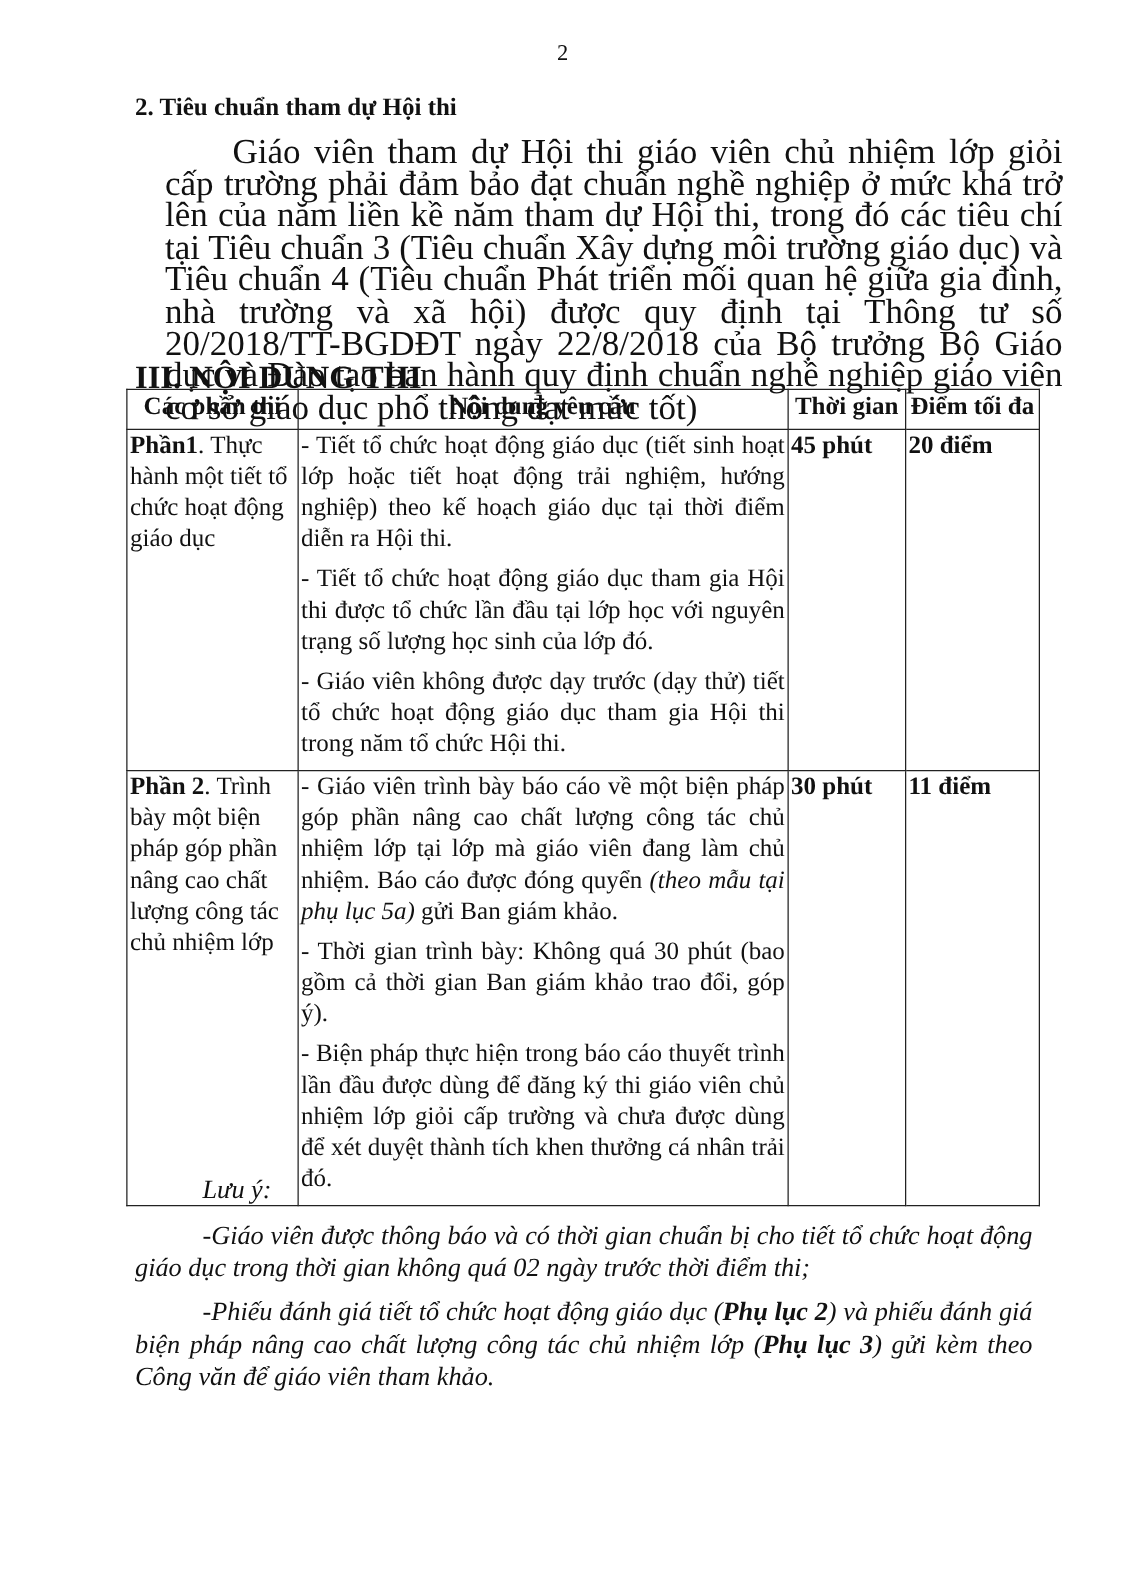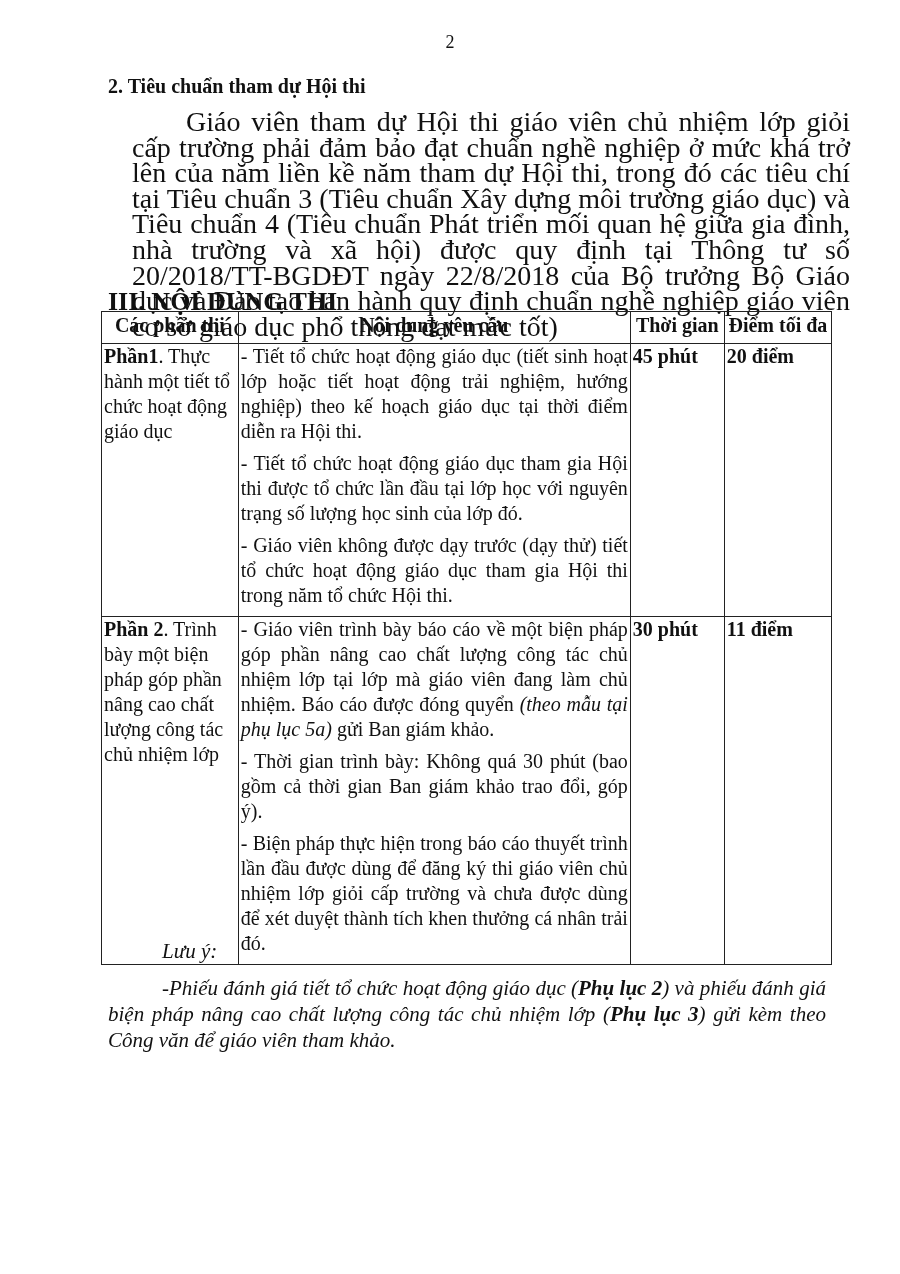--- a/index.html
+++ b/index.html
@@ -101,14 +101,15 @@
         <p>- Biện pháp thực hiện trong báo cáo thuyết trình lần đầu được dùng để đăng ký thi giáo viên chủ nhiệm lớp giỏi cấp trường và chưa được dùng để xét duyệt thành tích khen thưởng cá nhân trải đó.</p>
       </td>
       <td class="bold">30 phút</td>
       <td class="bold">11 điểm</td>
     </tr>
   </tbody>
 </table>
 
 <div class="notes">
   <p class="label">Lưu ý:</p>
+  <p>-Giáo viên được thông báo và có thời gian chuẩn bị cho tiết tổ chức hoạt động giáo dục trong thời gian không quá 02 ngày trước thời điểm thi;</p>
   <p><span>-Phiếu đánh giá tiết tổ chức hoạt động giáo dục (</span><b>Phụ lục 2</b><span>) và phiếu đánh giá biện pháp nâng cao chất lượng công tác chủ nhiệm lớp (</span><b>Phụ lục 3</b><span>) gửi kèm theo Công văn để giáo viên tham khảo.</span></p>
 </div>
 
 </body></html>

